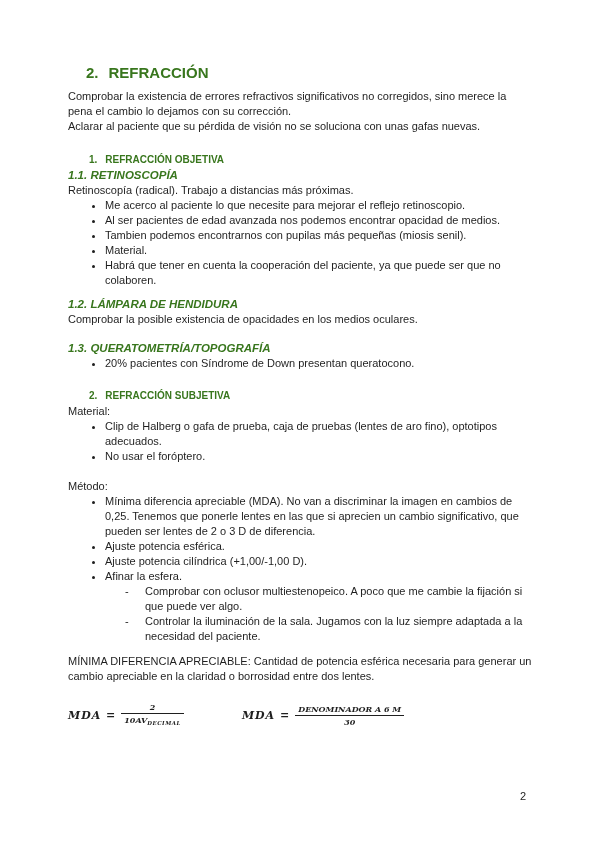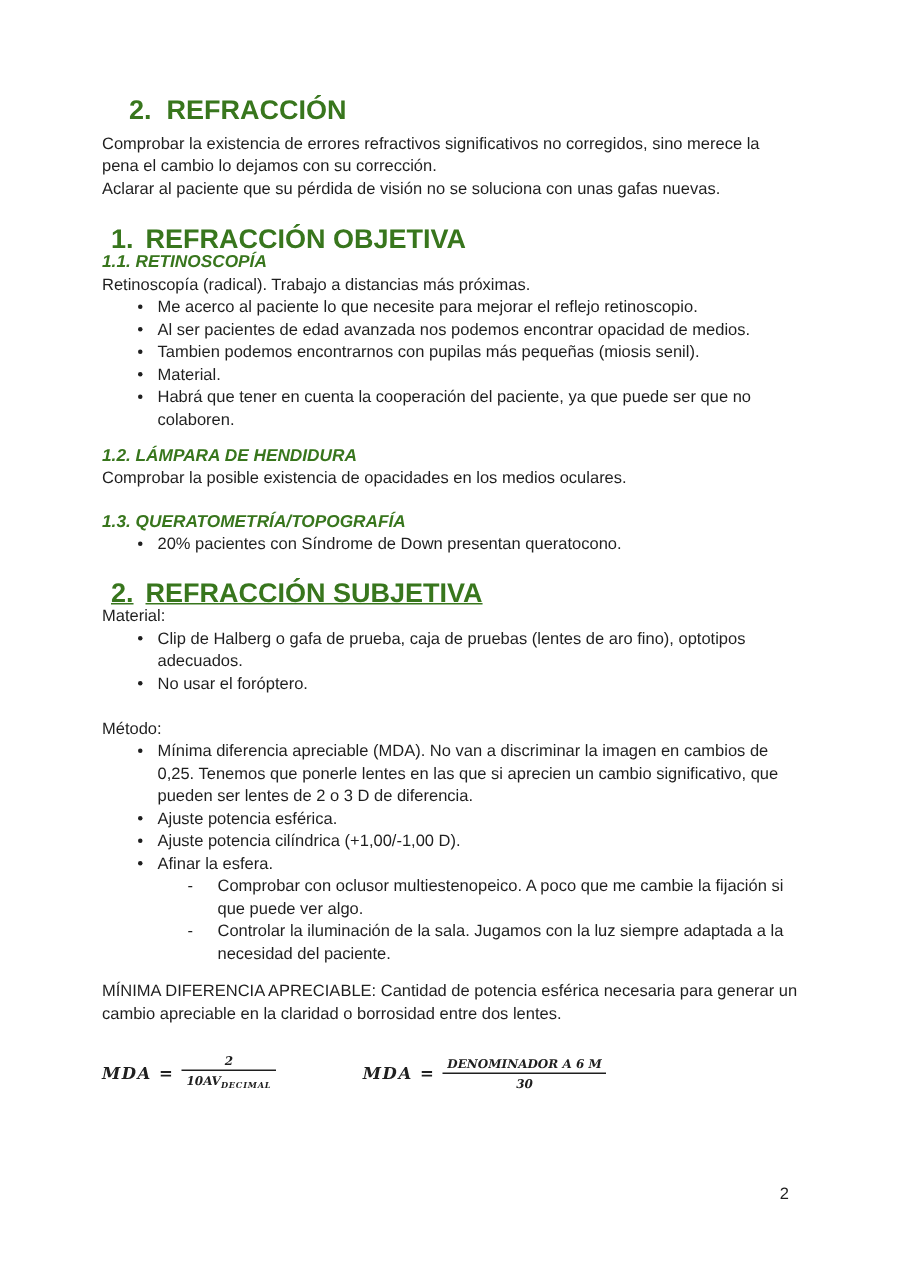--- a/index.html
+++ b/index.html
@@ -14,34 +14,34 @@
   }
   .content {
     position:absolute;
     left:68px; top:64px;
     width:464px;
     font-size:11px;
     line-height:15px;
   }
   p { margin:0; }
   h1, h2, h3 { margin:0; color:var(--green, #38761d); font-weight:bold; }
-  h1 { font-size:18px; line-height:18px; margin-left:18px; margin-bottom:7px; }
-  h2 { font-size:18px; line-height:17px; margin-left:6px; }
+  h1 { font-size:15px; line-height:18px; margin-left:18px; margin-bottom:7px; }
+  h2 { font-size:10px; line-height:17px; margin-left:21px; }
   h3 { font-size:11.5px; line-height:15px; font-style:italic; }
   .hnum { margin-right:10px; }
   .hnum2 { margin-right:8px; }
   ul.disc { list-style:disc; margin:0; padding-left:37px; }
   ul.disc li { padding-left:0; }
   ul.dash { list-style:none; margin:0; padding-left:77px; }
   ul.dash li { position:relative; }
   ul.dash li::before { content:"-"; position:absolute; left:-20px; top:0; }
   .sp-after-intro { margin-top:17px; }
   .sp-12 { margin-top:9px;font-style:italic; }
   .sp-13 { margin-top:14px; }
-  .sp-sub { margin-top:16px;text-decoration:underline; }
+  .sp-sub { margin-top:16px; }
   .sp-metodo { margin-top:15px; }
   .sp-def { margin-top:10px; }
   .sp-av { margin-top:2px; }
   .formula-row {
     margin-top:18px;
     display:flex;
     align-items:center;
     gap:58px;
     font-family:"DejaVu Serif", serif;
     font-style:italic;

